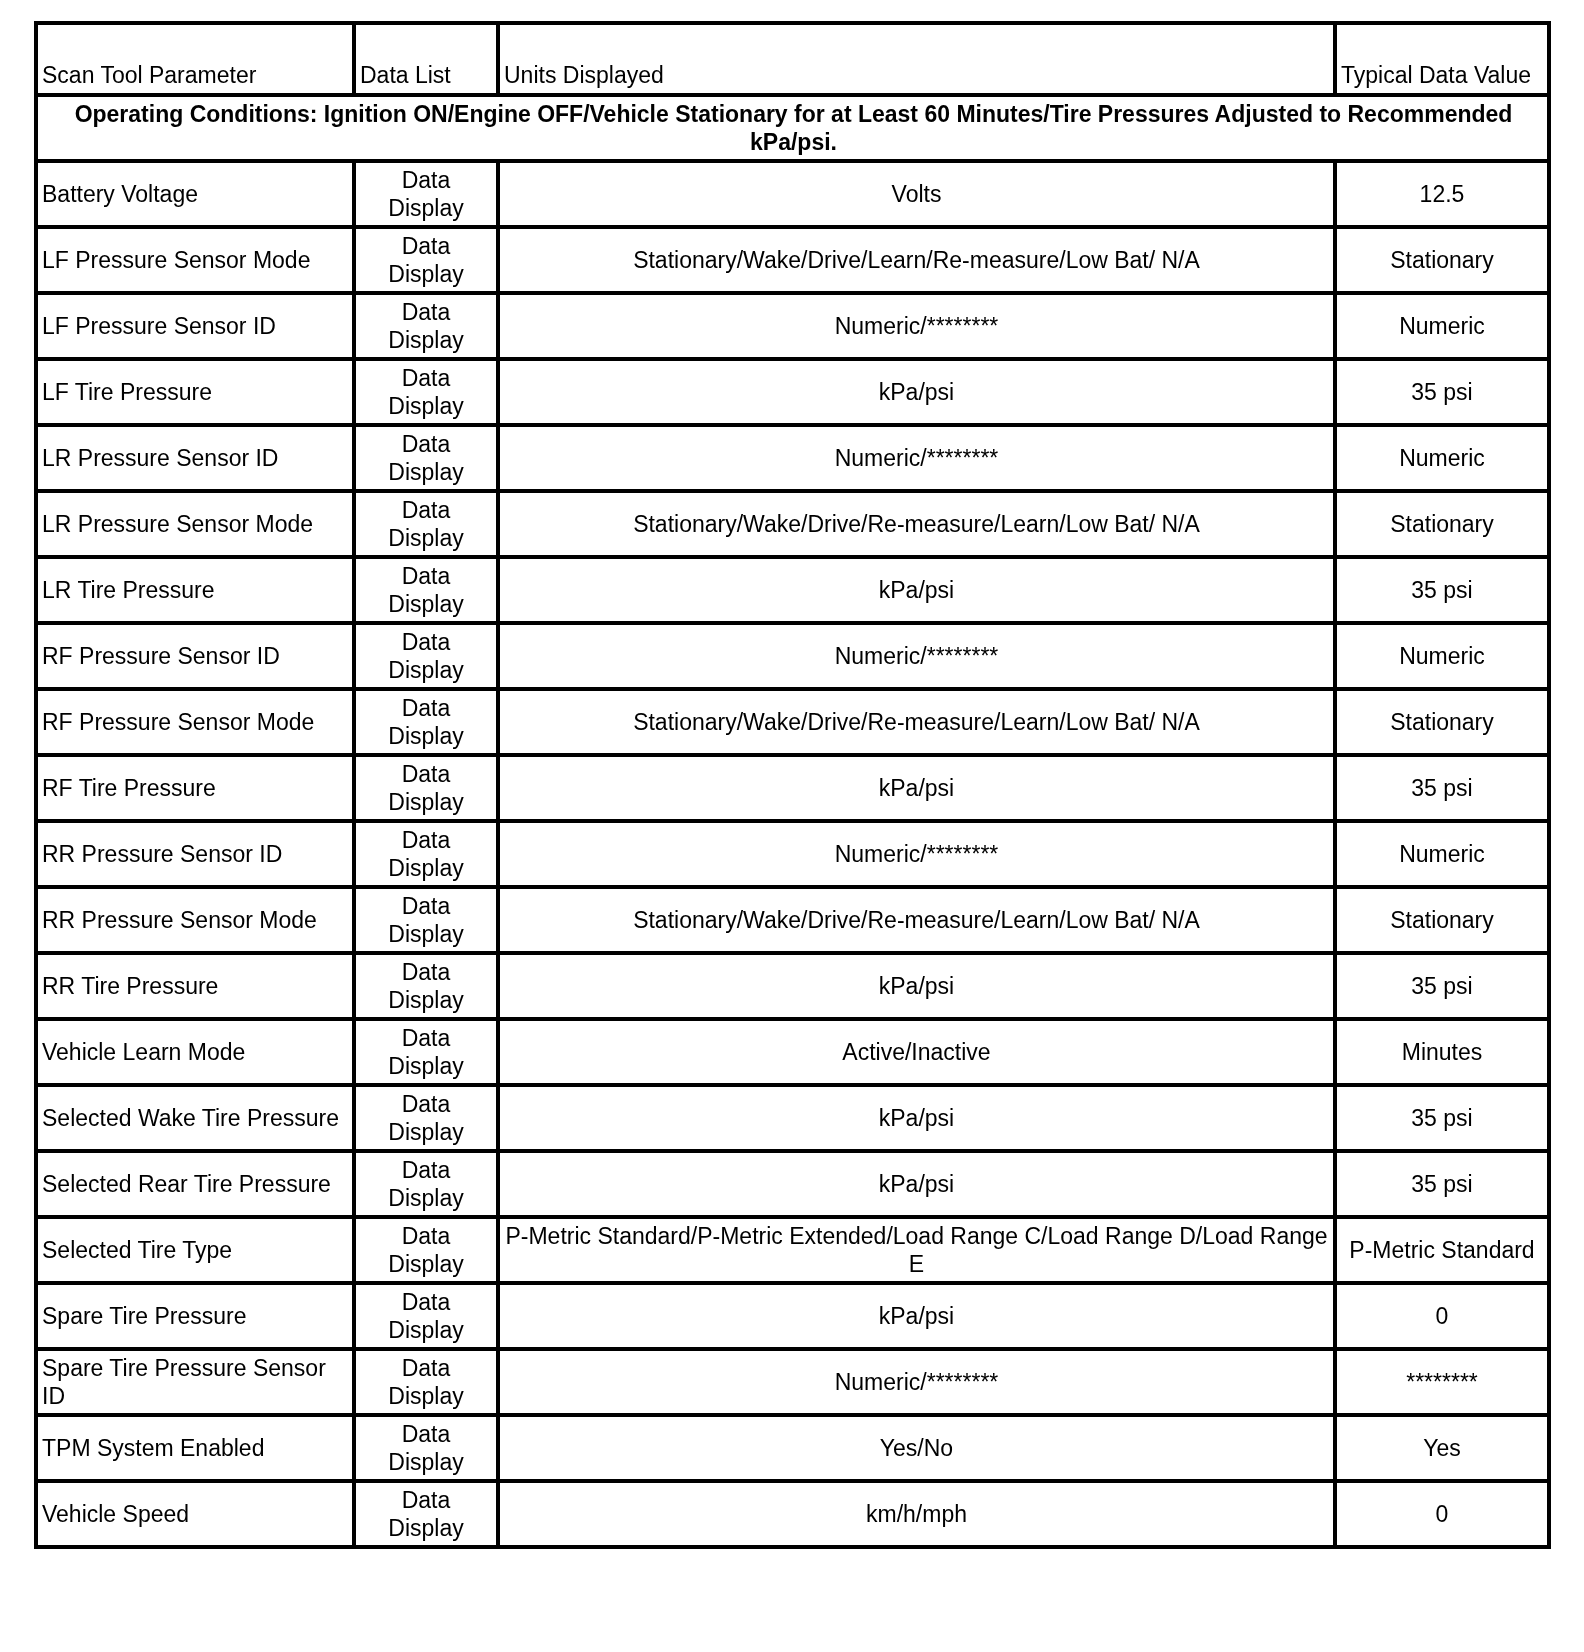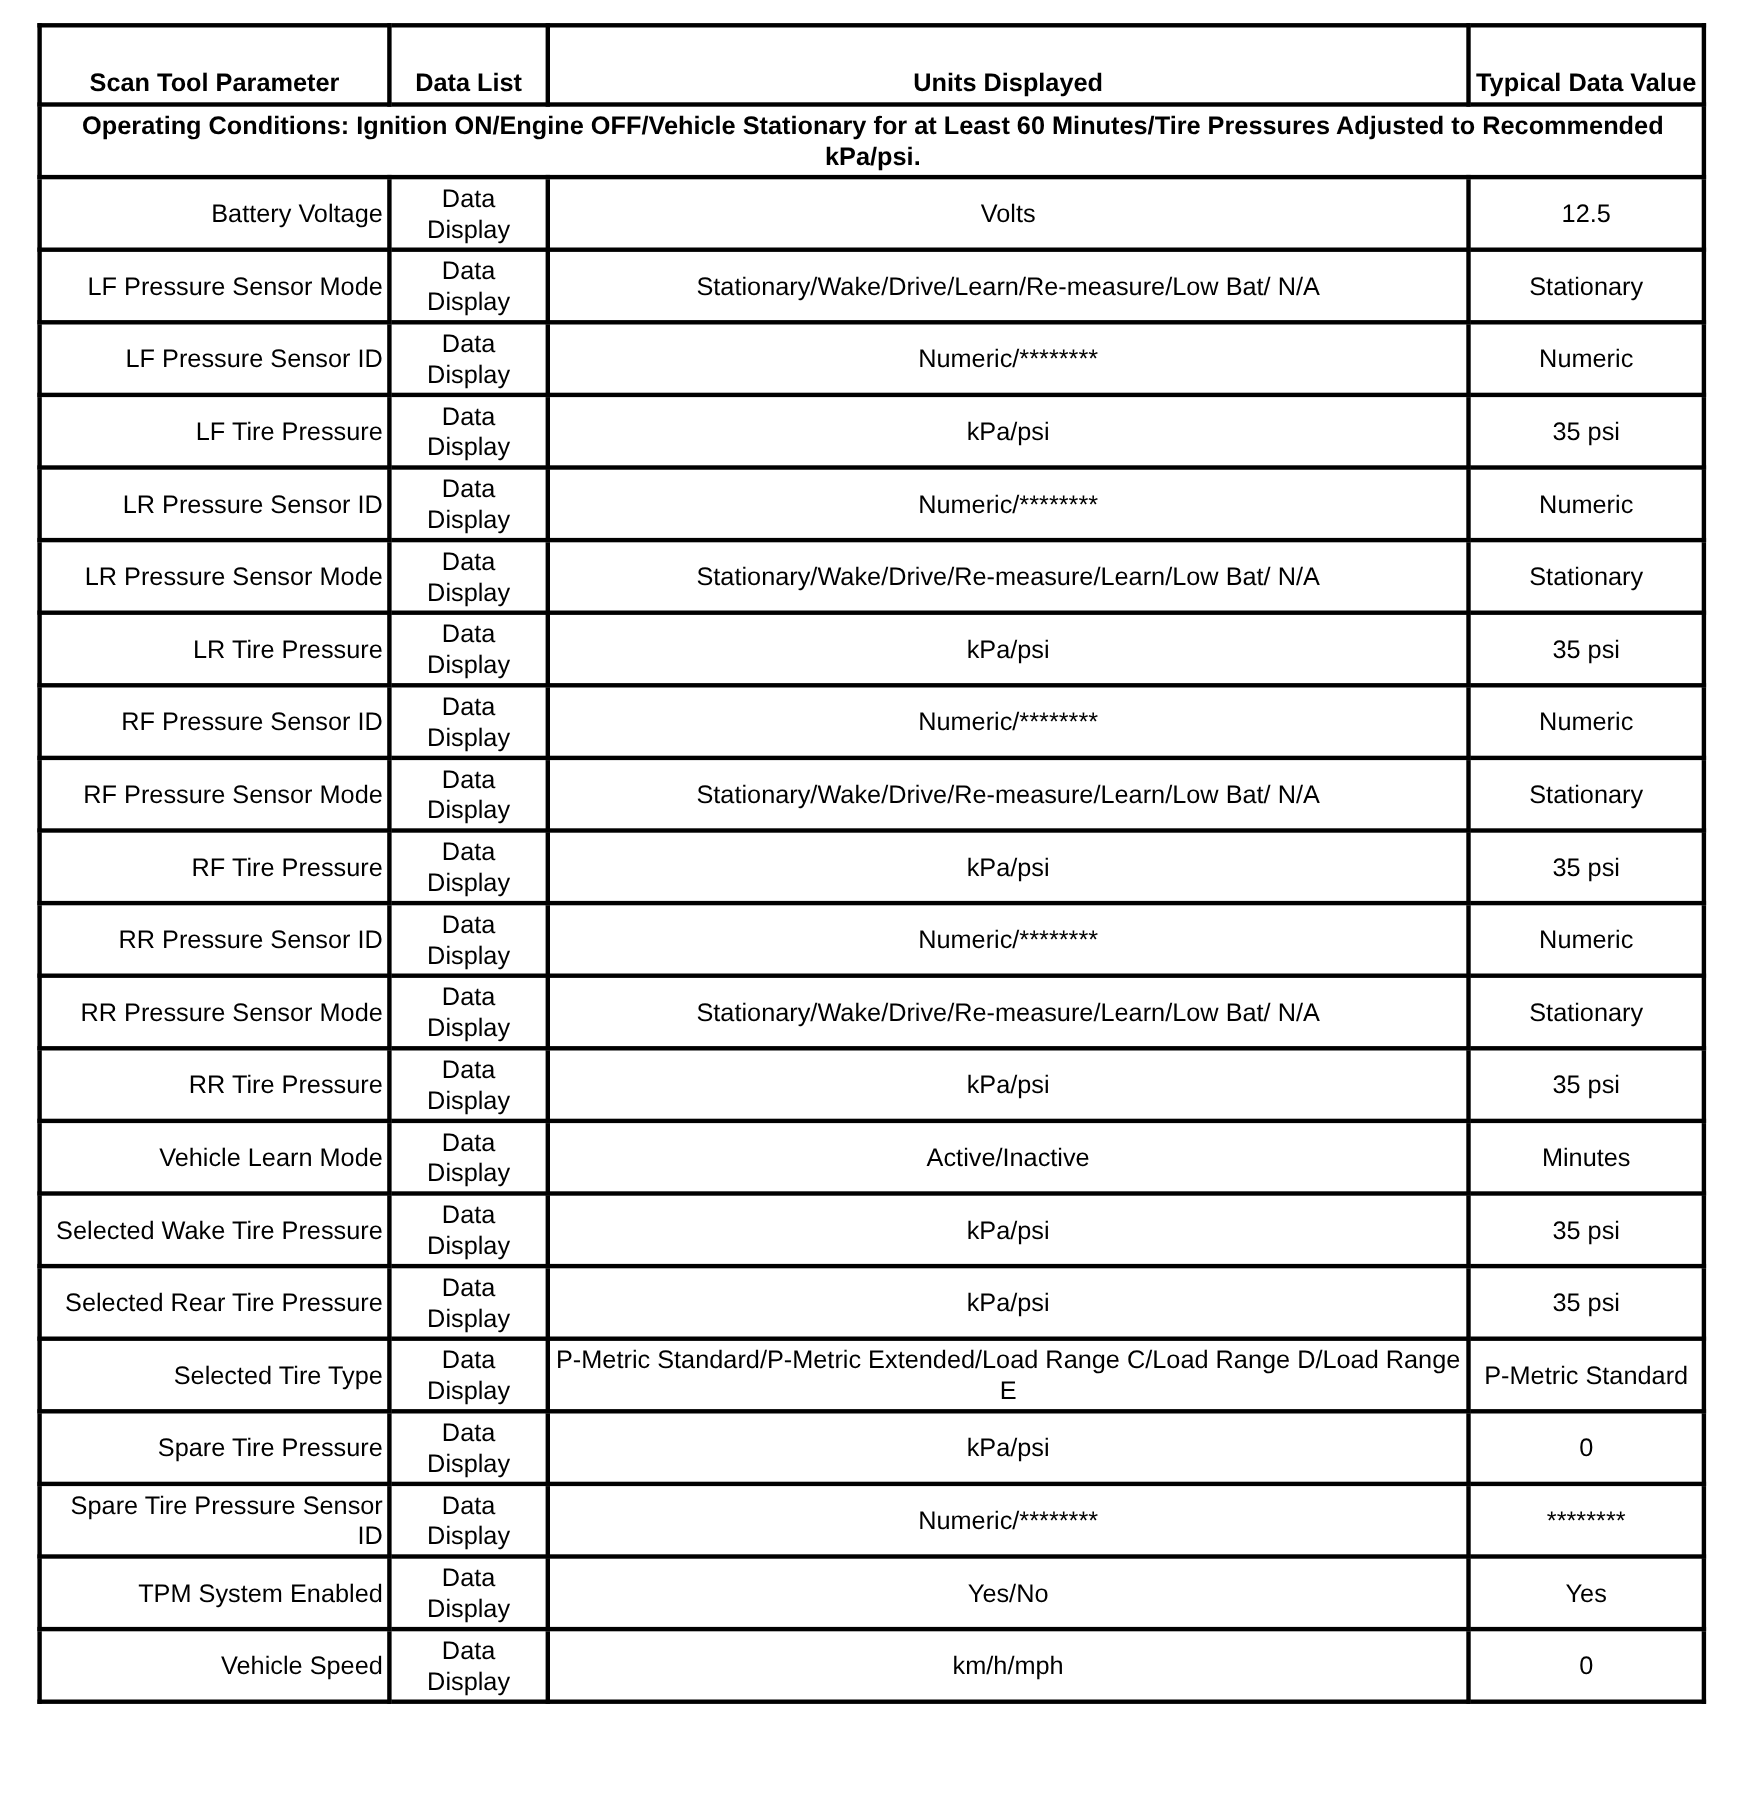--- a/index.html
+++ b/index.html
@@ -15,24 +15,24 @@
     border: 4px solid #000;
     padding: 0 4px;
     font-size: 23px;
     line-height: 28px;
     vertical-align: middle;
   }
   col.c1 { width: 318px; }
   col.c2 { width: 144px; }
   col.c3 { width: 837px; }
   col.c4 { width: 214px; }
-  th { font-weight: bold; text-align: center; vertical-align: bottom !important; height: 64px; padding-bottom: 4px !important; }
+  th { font-weight: normal; text-align: left; vertical-align: bottom !important; height: 64px; padding-bottom: 4px !important; }
   tr.cond td { font-weight: bold; text-align: center; height: 62px; padding-left: 6px; }
   tr.row td { height: 62px; }
-  td.param { text-align: right; padding-left: 6px; }
+  td.param { text-align: left; padding-left: 6px; }
   td.dl, td.units, td.val { text-align: center; }
   td.val { padding: 0 2px; text-align: center; }
 </style>
 </head>
 <body>
 
 <table class="scan">
   <colgroup>
     <col class="c1">
       <col class="c2">

